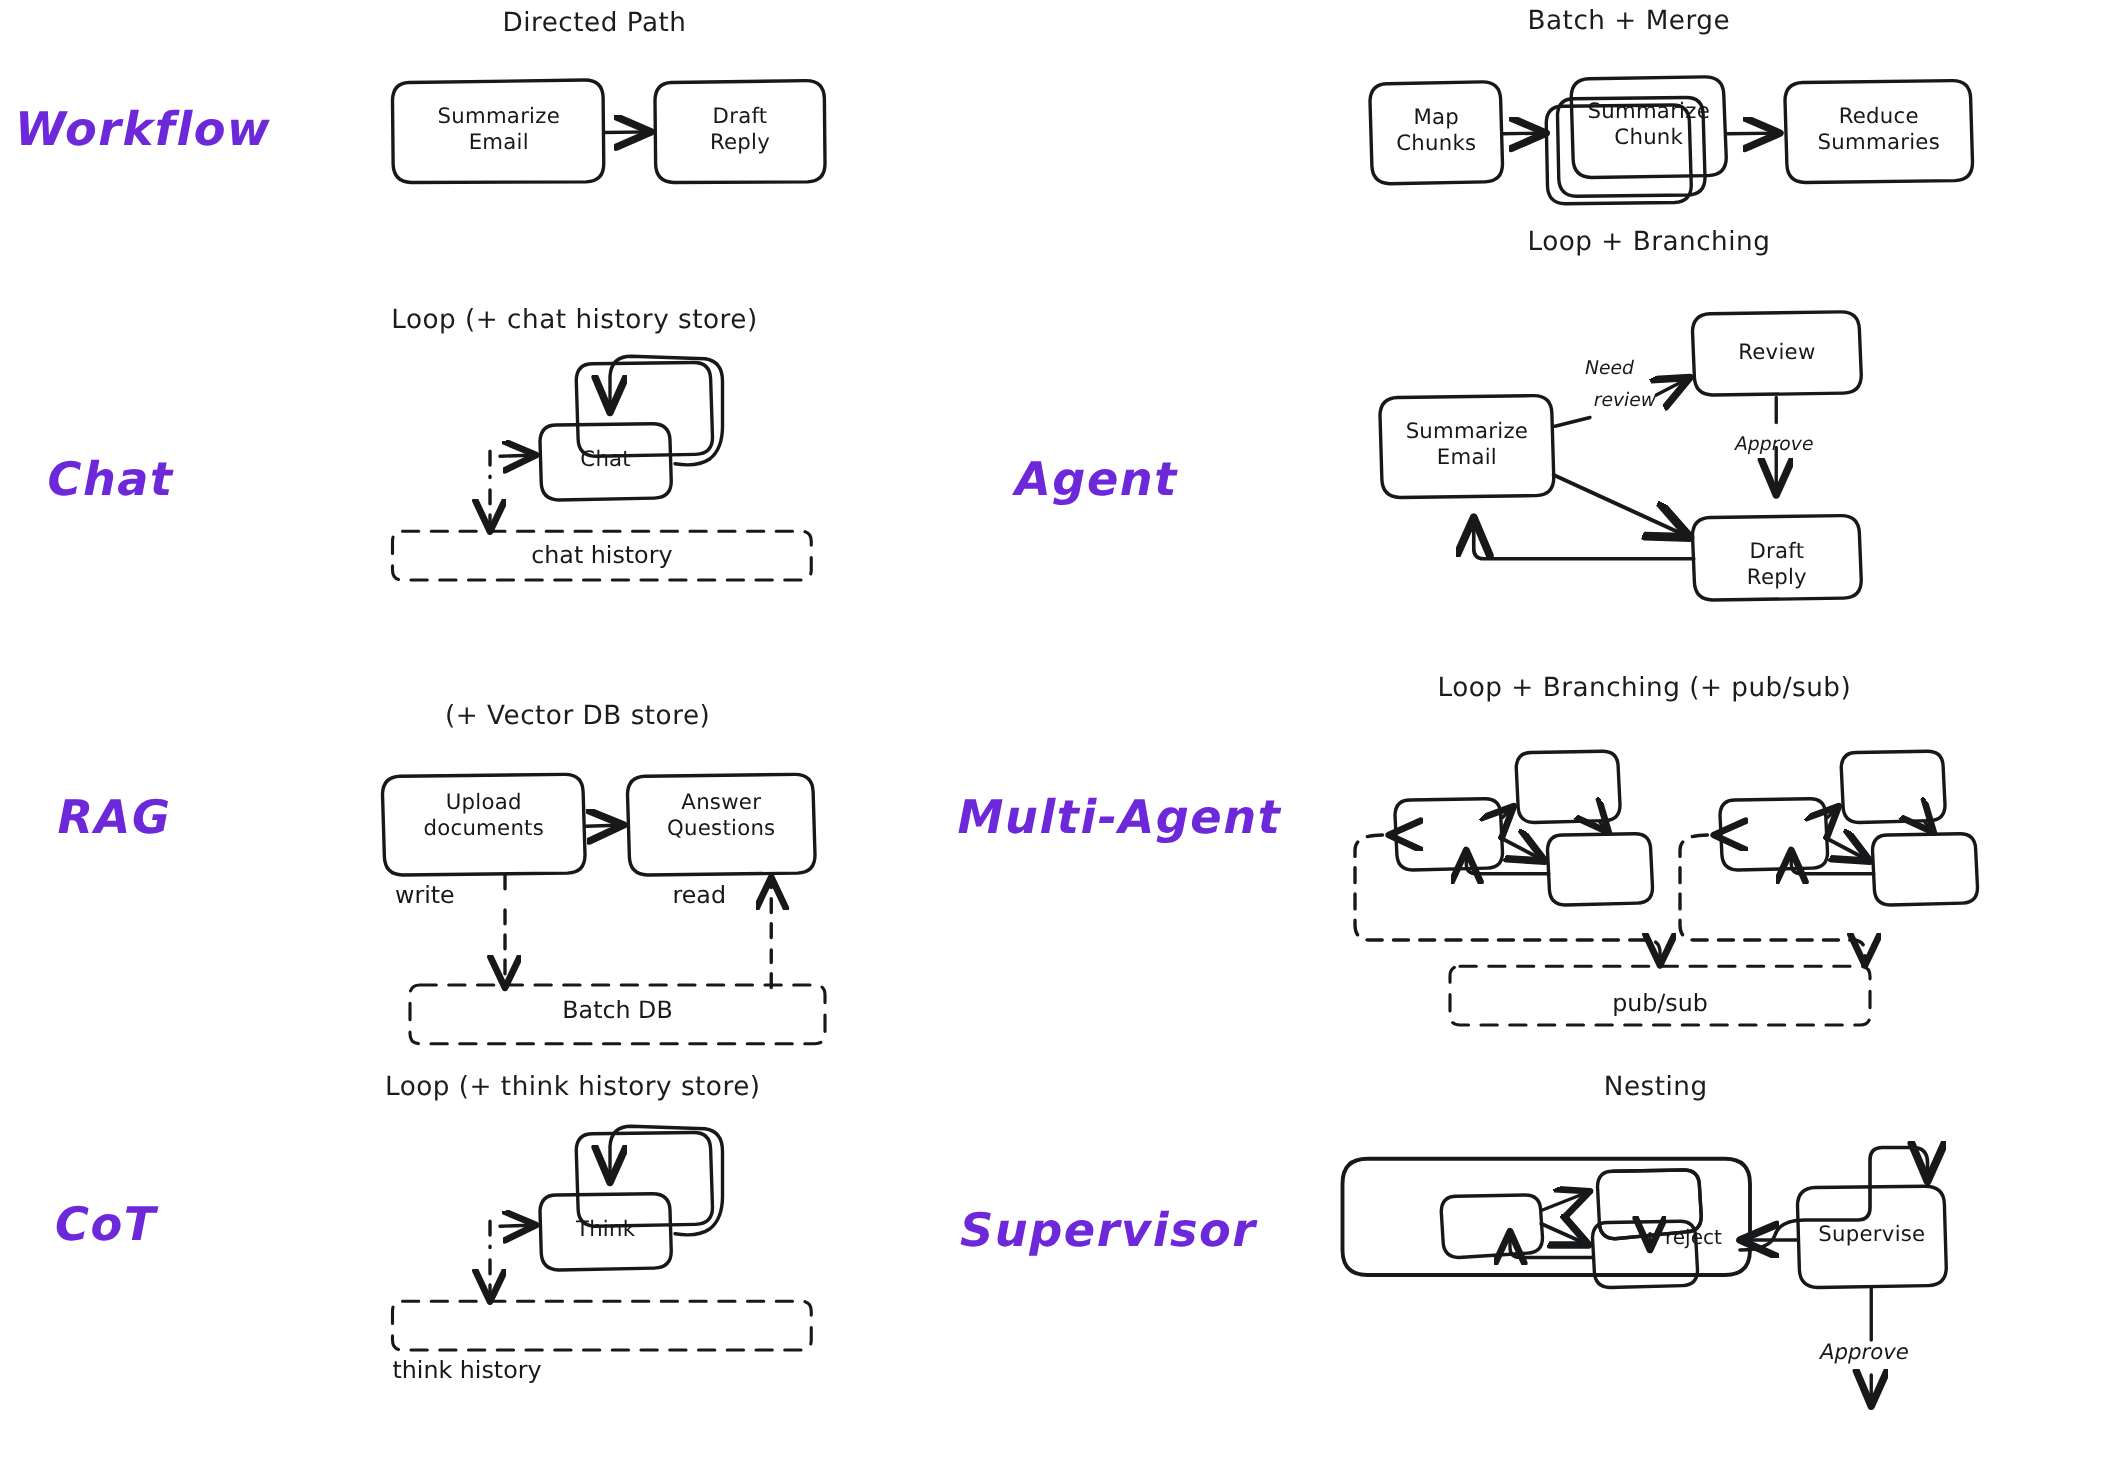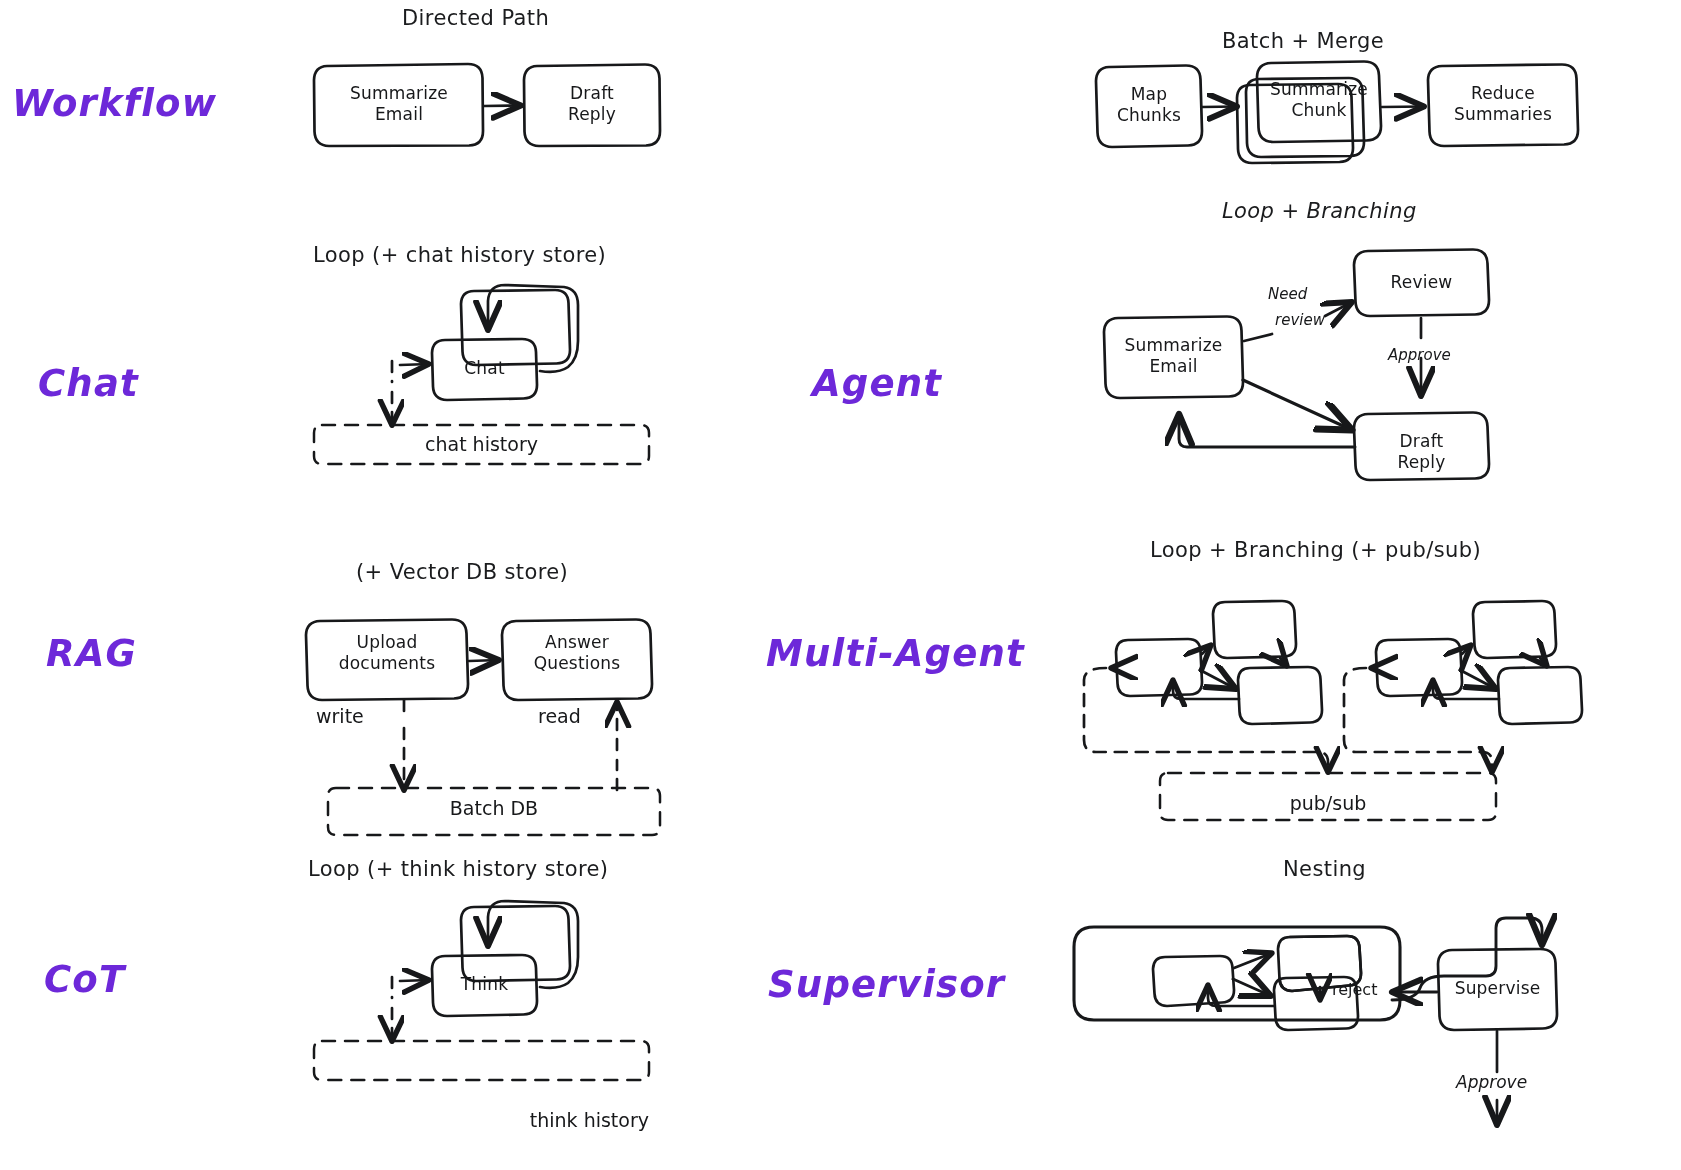--- a/index.html
+++ b/index.html
@@ -194,23 +194,23 @@
   <div class="rowlabel" style="left:12px;top:82px;">Workflow</div>
   <div class="rowlabel" style="left:38px;top:362px;">Chat</div>
   <div class="rowlabel" style="left:46px;top:632px;">RAG</div>
   <div class="rowlabel" style="left:44px;top:958px;">CoT</div>
 
   <div class="rowlabel" style="left:812px;top:362px;">Agent</div>
   <div class="rowlabel" style="left:766px;top:632px;">Multi-Agent</div>
   <div class="rowlabel" style="left:768px;top:963px;">Supervisor</div>
 
   <div class="caption" style="left:390px;top:6px;margin-left:12px;">Directed Path</div>
-  <div class="caption" style="left:1222px;top:29px;">Batch + Merge</div>
+  <div class="caption" style="left:1222px;top:4px;">Batch + Merge</div>
   <div class="caption" style="left:313px;top:243px;">Loop (+ chat history store)</div>
-  <div class="caption" style="left:1222px;top:199px;font-style:italic;">Loop + Branching</div>
+  <div class="caption" style="left:1222px;top:181px;">Loop + Branching</div>
   <div class="caption" style="left:356px;top:560px;">(+ Vector DB store)</div>
   <div class="caption" style="left:1150px;top:538px;">Loop + Branching (+ pub/sub)</div>
   <div class="caption" style="left:308px;top:857px;">Loop (+ think history store)</div>
   <div class="caption" style="left:1283px;top:857px;">Nesting</div>
 
   <div class="nodetext" style="left:314px;top:83px;width:170px;">Summarize
 Email</div>
   <div class="nodetext" style="left:524px;top:83px;width:136px;">Draft
 Reply</div>
 
@@ -237,19 +237,19 @@
 documents</div>
   <div class="nodetext" style="left:502px;top:632px;width:150px;">Answer
 Questions</div>
   <div class="edgelabel" style="left:316px;top:705px;font-size:19px;font-style:normal;">write</div>
   <div class="edgelabel" style="left:538px;top:705px;font-size:19px;font-style:normal;">read</div>
   <div class="storetext" style="left:328px;top:797px;width:332px;text-align:center;">Batch DB</div>
 
   <div class="storetext" style="left:1160px;top:782px;width:336px;text-align:center;margin-top:10px;">pub/sub</div>
 
   <div class="nodetext" style="left:432px;top:974px;width:105px;">Think</div>
-  <div class="storetext" style="left:314px;top:1109px;width:335px;text-align:right;">think history</div>
+  <div class="storetext" style="left:314px;top:1085px;width:335px;text-align:left;">think history</div>
 
   <div class="nodetext" style="left:1438px;top:978px;width:119px;">Supervise</div>
   <div class="edgelabel" style="left:1332px;top:980px;font-size:16px;font-style:normal;">reject</div>
   <div class="edgelabel" style="left:1456px;top:1072px;font-size:17px;">Approve</div>
 
 </div>
 
 </body></html>

